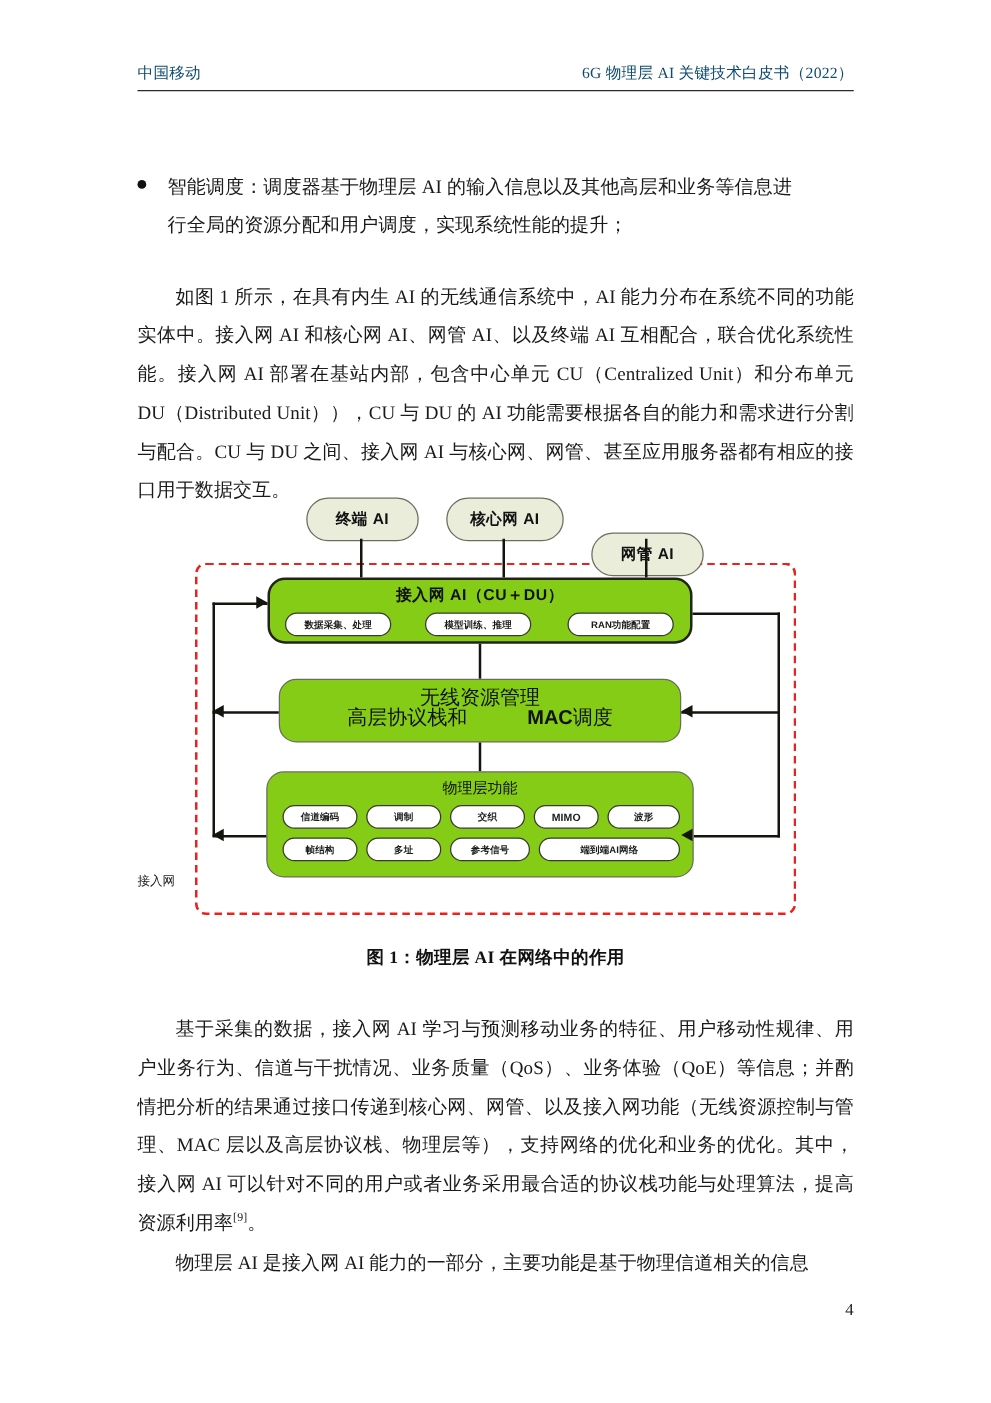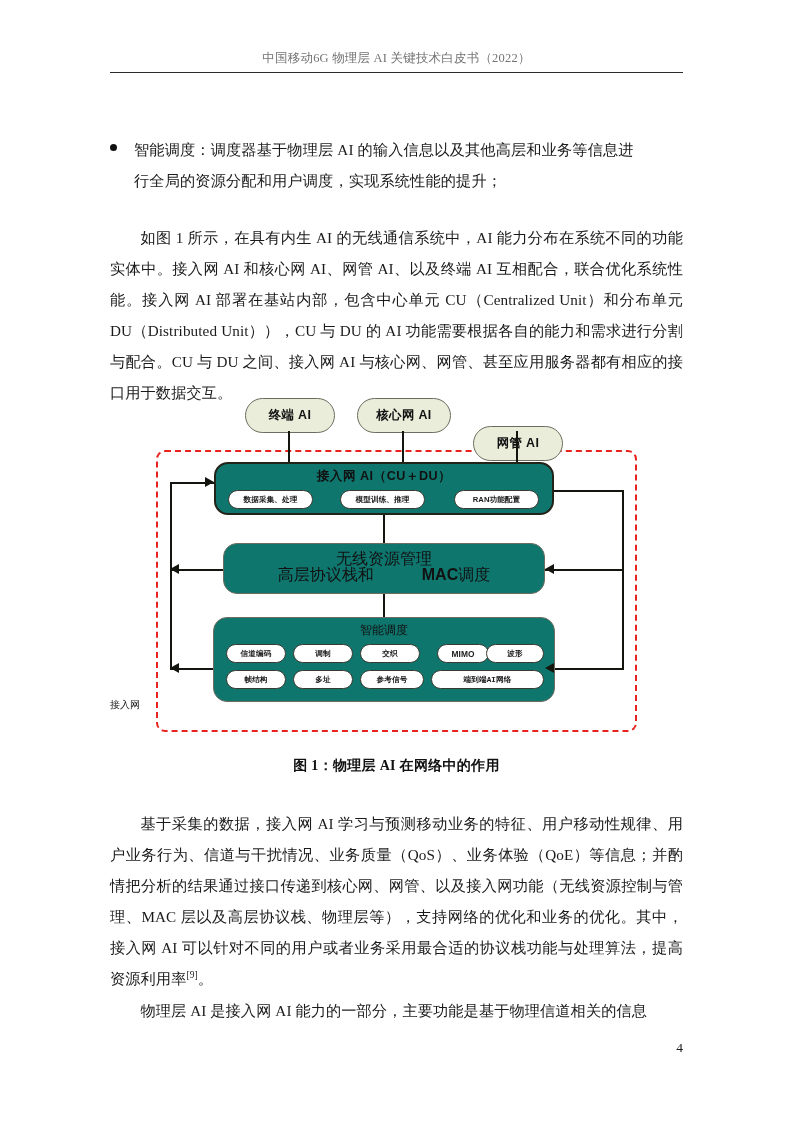--- a/index.html
+++ b/index.html
@@ -20,24 +20,24 @@
     box-sizing: border-box;
   }
 
   
   .header {
     position: absolute;
     left: 110px;
     top: 50px;
     width: 573px;
     display: flex;
-    justify-content: center;
+    justify-content: space-between;
     align-items: baseline;
     font-size: 12.5px;
-    color: #737373;
+    color: #0c4a6e;
     letter-spacing: .2px;
   }
   .header .hdr-left { white-space: nowrap; }
   .header .hdr-right { white-space: nowrap; }
   .header-rule {
     position: absolute;
     left: 110px;
     top: 72px;
     width: 573px;
     height: 1.3px;
@@ -158,21 +158,21 @@
     height: 282px;
     border: 2.1px dashed #e8231f;
     border-radius: 9px;
     box-sizing: border-box;
   }
 
   
   .box {
     position: absolute;
     box-sizing: border-box;
-    background: #0f766e;
+    background: #84cc16;
     border: 1.6px solid #6d6d5f;
     border-radius: 14px;
   }
   .box.ran-ai {
     left: 104px; top: 64px; width: 340px; height: 53px;
     border-color: #232318; border-width: 2px;
   }
   .box.rrm    { left: 113px; top: 145px; width: 322px; height: 51px; }
   .box.phy    { left: 103px; top: 219px; width: 342px; height: 85px; }
 
@@ -207,25 +207,25 @@
     white-space: nowrap;
   }
   
   .box.ran-ai .fn { top: 26px; }
   .box.ran-ai .f1 { left: 12px;  width: 85px; }
   .box.ran-ai .f2 { left: 124px; width: 85px; text-align: right; }
   .box.ran-ai .f3 { left: 238px; width: 85px; }
 
   
   .box.phy .r1 { top: 26px; }
-  .box.phy .r2 { top: 52px; font-family: Liberation Mono, monospace; }
+  .box.phy .r2 { top: 52px; }
   .box.phy .p1 { left: 12px;  width: 60px; }
   .box.phy .p2 { left: 79px;  width: 60px; }
   .box.phy .p3 { left: 146px; width: 60px; }
-  .box.phy .p4 { left: 223px; width: 52px; font-size: 8.4px; }
+  .box.phy .p4 { left: 213px; width: 52px; font-size: 8.4px; }
   .box.phy .p5 { left: 272px; width: 58px; }
   .box.phy .p6 { left: 12px;  width: 60px; }
   .box.phy .p7 { left: 79px;  width: 60px; }
   .box.phy .p8 { left: 146px; width: 64px; }
   .box.phy .p9 { left: 217px; width: 113px; }
 
   
   .vlink {
     position: absolute;
     width: 2px;
@@ -346,21 +346,21 @@
     <div class="box rrm">
       <div class="box-title">
         <div class="ln1">无线资源管理</div>
         <div class="ln2"><span>高层协议栈和</span><b>MAC</b><span>调度</span></div>
       </div>
     </div>
 
     <div class="vlink v2"></div>
 
     <div class="box phy">
-      <div class="box-title">智能调度</div>
+      <div class="box-title">物理层功能</div>
       <div class="fn r1 p1">信道编码</div>
       <div class="fn r1 p2">调制</div>
       <div class="fn r1 p3">交织</div>
       <div class="fn r1 p4">MIMO</div>
       <div class="fn r1 p5">波形</div>
       <div class="fn r2 p6">帧结构</div>
       <div class="fn r2 p7">多址</div>
       <div class="fn r2 p8">参考信号</div>
       <div class="fn r2 p9">端到端AI网络</div>
     </div>

